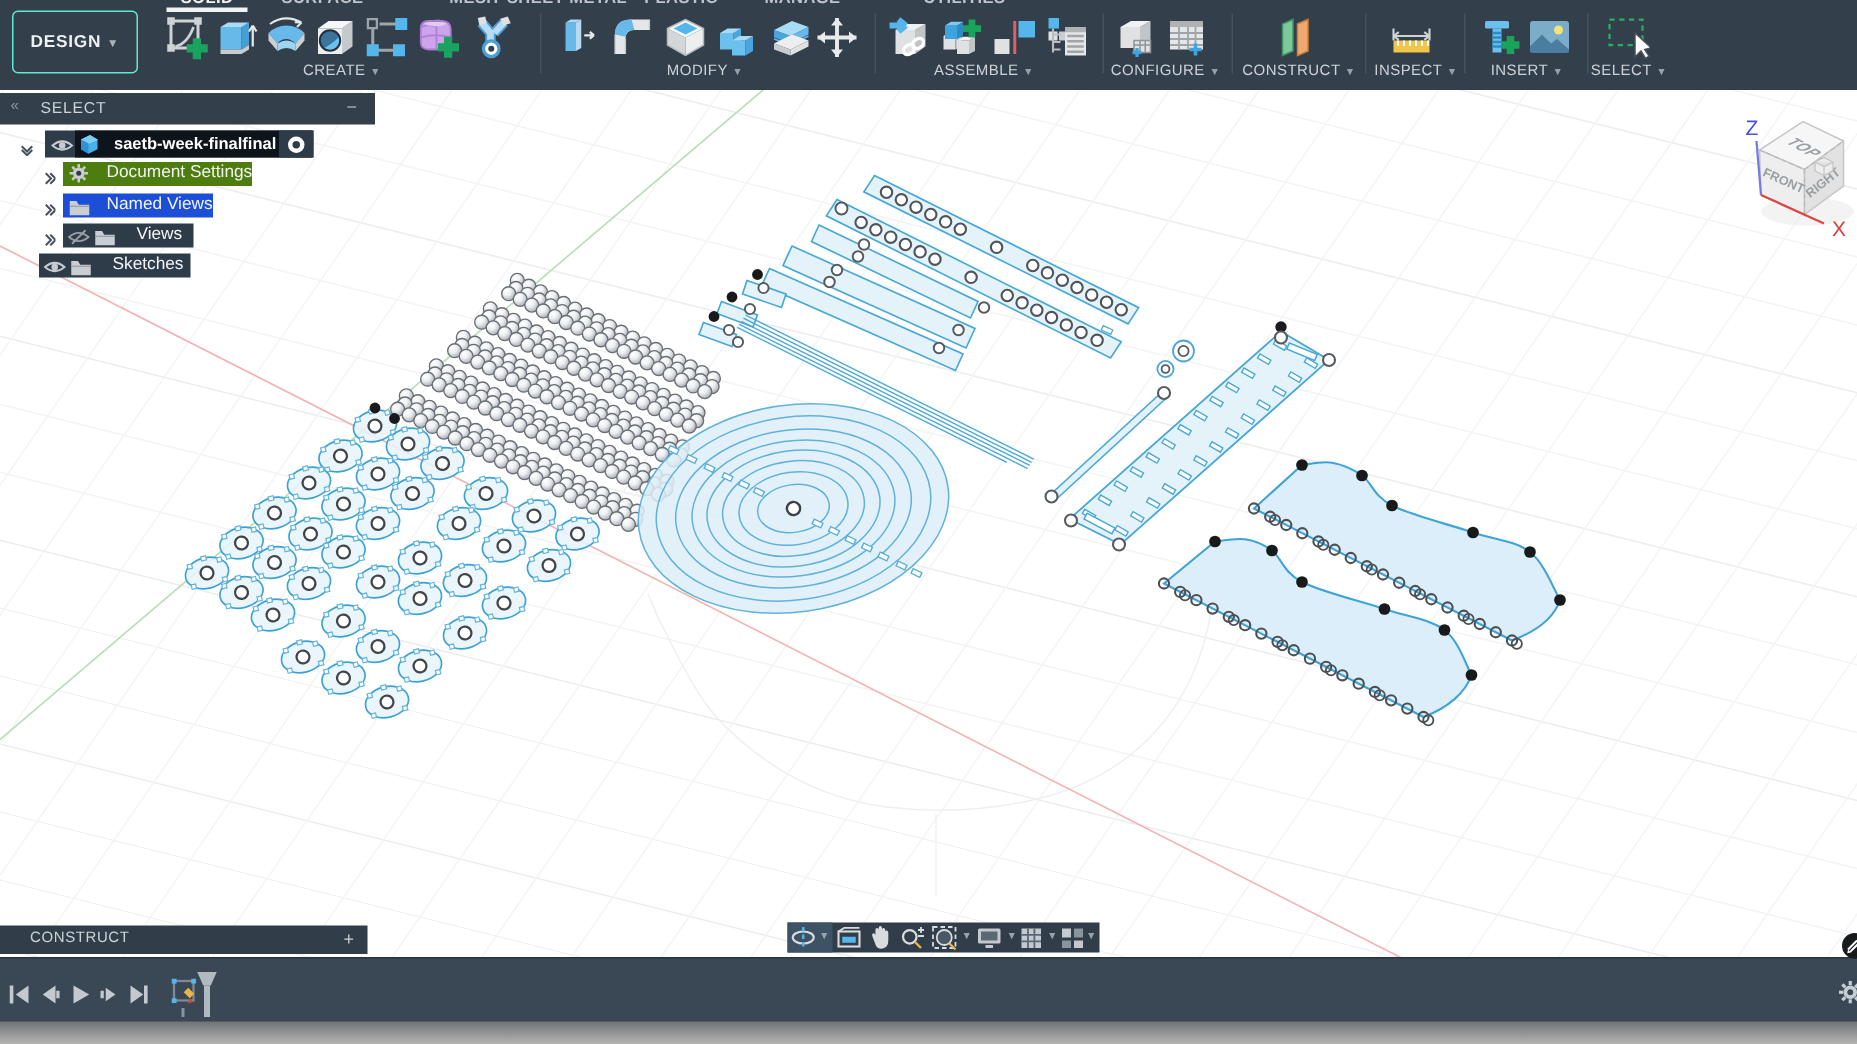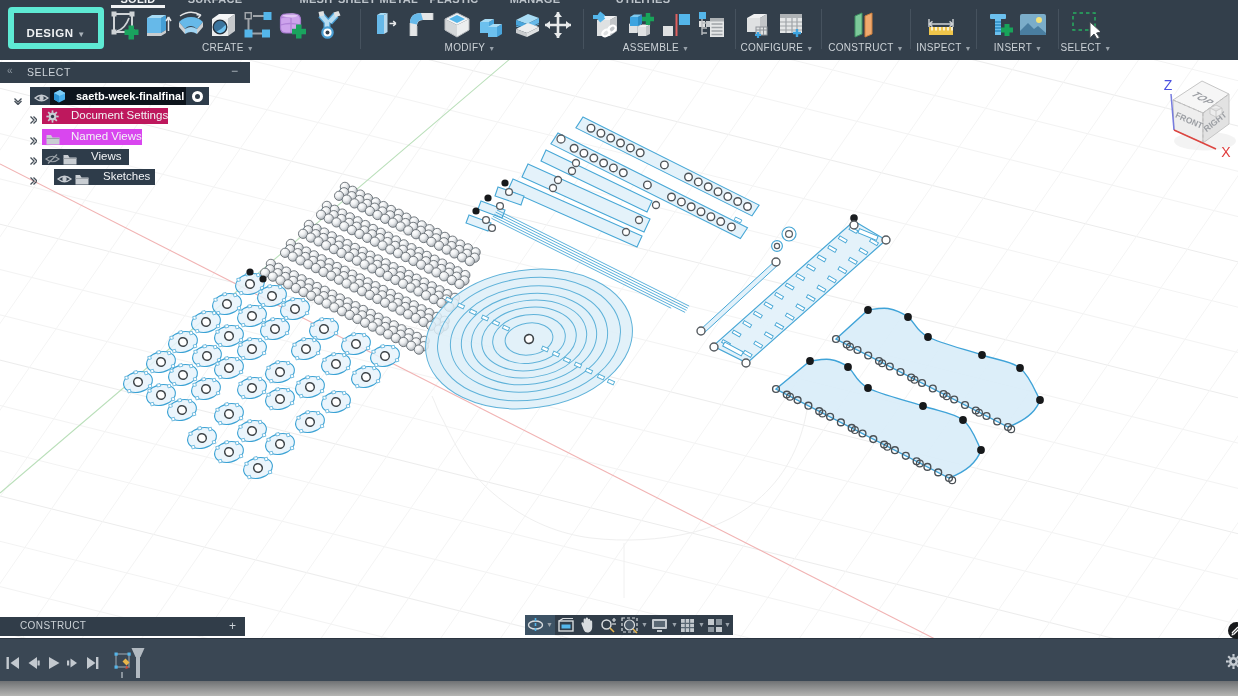--- a/index.html
+++ b/index.html
@@ -1004,21 +1004,21 @@
   </svg>
 <div style="position:absolute;left:0;top:0;width:1238px;height:60px;background:#333f4b;overflow:hidden">
     <div style="position:absolute;left:68px;top:-7.5px;width:140px;text-align:center;font-size:11px;font-weight:bold;color:#f0f2f4;letter-spacing:0.3px">SOLID</div>
     <div style="position:absolute;left:145px;top:-7.5px;width:140px;text-align:center;font-size:11px;font-weight:bold;color:#bcc3ca;letter-spacing:0.3px">SURFACE</div>
     <div style="position:absolute;left:246px;top:-7.5px;width:140px;text-align:center;font-size:11px;font-weight:bold;color:#bcc3ca;letter-spacing:0.3px">MESH</div>
     <div style="position:absolute;left:308px;top:-7.5px;width:140px;text-align:center;font-size:11px;font-weight:bold;color:#bcc3ca;letter-spacing:0.3px">SHEET METAL</div>
     <div style="position:absolute;left:384px;top:-7.5px;width:140px;text-align:center;font-size:11px;font-weight:bold;color:#bcc3ca;letter-spacing:0.3px">PLASTIC</div>
     <div style="position:absolute;left:465px;top:-7.5px;width:140px;text-align:center;font-size:11px;font-weight:bold;color:#bcc3ca;letter-spacing:0.3px">MANAGE</div>
     <div style="position:absolute;left:573px;top:-7.5px;width:140px;text-align:center;font-size:11px;font-weight:bold;color:#bcc3ca;letter-spacing:0.3px">UTILITIES</div>
     <div style="position:absolute;left:111px;top:5px;width:54px;height:2.5px;background:#f0f2f4"></div>
-    <div style="position:absolute;left:8px;top:7px;width:96px;height:42px;border:6px solid #5eead4;border-radius:4px;box-sizing:border-box;color:#eef0f2;font-size:11.5px;font-weight:bold;text-align:center;line-height:40px;letter-spacing:0.5px">DESIGN <span style="font-size:8px;color:#aab2b9">▼</span></div>
+    <div style="position:absolute;left:8px;top:7px;width:84px;height:42px;border:1px solid #5eead4;border-radius:4px;box-sizing:border-box;color:#eef0f2;font-size:11.5px;font-weight:bold;text-align:center;line-height:40px;letter-spacing:0.5px">DESIGN <span style="font-size:8px;color:#aab2b9">▼</span></div>
     <svg style="position:absolute;left:110px;top:10px" width="30" height="30" viewBox="0 0 30 30">
       <rect x="4" y="4" width="18" height="18" fill="none" stroke="#cfd3d6" stroke-width="2"></rect>
       <rect x="1.5" y="1.5" width="5" height="5" fill="#cfd3d6"></rect>
       <rect x="19.5" y="1.5" width="5" height="5" fill="#cfd3d6"></rect>
       <rect x="1.5" y="19.5" width="5" height="5" fill="#cfd3d6"></rect>
       <rect x="19.5" y="19.5" width="5" height="5" fill="#cfd3d6"></rect>
       <path d="M7 21 Q15 19 19 8" fill="none" stroke="#cfd3d6" stroke-width="1.8"></path>
       <rect x="18.5" y="15.5" width="5.5" height="14" fill="#1aa35e"></rect>
       <rect x="14.5" y="19.5" width="14" height="5.5" fill="#1aa35e"></rect>
     </svg>
@@ -1222,41 +1222,41 @@
       </svg></span>
     <span style="position:absolute;left:46px;top:2.5px;font-size:11px;font-weight:bold;color:#fff;white-space:nowrap">saetb‑week‑finalfinal</span>
     <span style="position:absolute;left:176px;top:2px;width:1px;height:13px;background:#e8ecef"></span>
   </div>
 <div style="position:absolute;left:186px;top:87px;width:23px;height:17.5px;background:#2e3c4a">
     <span style="position:absolute;left:6px;top:3.5px;width:11px;height:11px;border-radius:50%;border:3px solid #fff;box-sizing:border-box"></span>
   </div>
 <div style="position:absolute;left:29px;top:111px"><svg width="8" height="10" viewBox="0 0 8 10">
       <path d="M1.5 1.5 L5 5 L1.5 8.5 M4.5 1.5 L8 5 L4.5 8.5" stroke="#464f59" stroke-width="1.3" fill="none"></path>
     </svg></div>
-<div style="position:absolute;left:42px;top:108px;width:126px;height:16px;background:#be185d">
+<div style="position:absolute;left:42px;top:108px;width:126px;height:16px;background:#4d7c0f">
     <span style="position:absolute;left:4px;top:1px"><svg width="13" height="13" viewBox="0 0 14 14">
         <g fill="#c9ced3">
           <circle cx="7" cy="7" r="4.2"></circle>
           <rect x="6.1" y="0.4" width="1.8" height="2.6" transform="rotate(0 7 7)"></rect>
           <rect x="6.1" y="0.4" width="1.8" height="2.6" transform="rotate(45 7 7)"></rect>
           <rect x="6.1" y="0.4" width="1.8" height="2.6" transform="rotate(90 7 7)"></rect>
           <rect x="6.1" y="0.4" width="1.8" height="2.6" transform="rotate(135 7 7)"></rect>
           <rect x="6.1" y="0.4" width="1.8" height="2.6" transform="rotate(180 7 7)"></rect>
           <rect x="6.1" y="0.4" width="1.8" height="2.6" transform="rotate(225 7 7)"></rect>
           <rect x="6.1" y="0.4" width="1.8" height="2.6" transform="rotate(270 7 7)"></rect>
           <rect x="6.1" y="0.4" width="1.8" height="2.6" transform="rotate(315 7 7)"></rect>
         </g>
         <circle cx="7" cy="7" r="1.8" fill="#2e3a48"></circle>
       </svg></span>
     <span style="position:absolute;left:29px;top:1px;font-size:11.5px;color:#f2f4f6;white-space:nowrap">Document Settings</span>
   </div>
 <div style="position:absolute;left:29px;top:131.5px"><svg width="8" height="10" viewBox="0 0 8 10">
       <path d="M1.5 1.5 L5 5 L1.5 8.5 M4.5 1.5 L8 5 L4.5 8.5" stroke="#464f59" stroke-width="1.3" fill="none"></path>
     </svg></div>
-<div style="position:absolute;left:42px;top:128.5px;width:100px;height:16px;background:#d946ef">
+<div style="position:absolute;left:42px;top:128.5px;width:100px;height:16px;background:#1d4ed8">
     <span style="position:absolute;left:4px;top:2.5px"><svg width="14" height="11" viewBox="0 0 14 11">
         <path d="M0.5 2.5 L0.5 10.5 L13.5 10.5 L13.5 3.5 L6.5 3.5 L5 1 L0.5 1 Z" fill="#c9ced3"></path>
         <path d="M0.5 4.5 h13" stroke="#8e959c" stroke-width="0.8"></path>
       </svg></span>
     <span style="position:absolute;left:29px;top:1px;font-size:11.5px;color:#f2f4f6;white-space:nowrap">Named Views</span>
   </div>
 <div style="position:absolute;left:29px;top:151.5px"><svg width="8" height="10" viewBox="0 0 8 10">
       <path d="M1.5 1.5 L5 5 L1.5 8.5 M4.5 1.5 L8 5 L4.5 8.5" stroke="#464f59" stroke-width="1.3" fill="none"></path>
     </svg></div>
 <div style="position:absolute;left:42px;top:148.5px;width:87px;height:16px;background:#2e3c4a">
@@ -1266,21 +1266,21 @@
       </svg></span>
     <span style="position:absolute;left:21px;top:2.5px"><svg width="14" height="11" viewBox="0 0 14 11">
         <path d="M0.5 2.5 L0.5 10.5 L13.5 10.5 L13.5 3.5 L6.5 3.5 L5 1 L0.5 1 Z" fill="#c9ced3"></path>
         <path d="M0.5 4.5 h13" stroke="#8e959c" stroke-width="0.8"></path>
       </svg></span>
     <span style="position:absolute;left:49px;top:1px;font-size:11.5px;color:#f2f4f6;white-space:nowrap">Views</span>
   </div>
 <div style="position:absolute;left:29px;top:171.5px"><svg width="8" height="10" viewBox="0 0 8 10">
       <path d="M1.5 1.5 L5 5 L1.5 8.5 M4.5 1.5 L8 5 L4.5 8.5" stroke="#464f59" stroke-width="1.3" fill="none"></path>
     </svg></div>
-<div style="position:absolute;left:54px;top:168.5px;width:101px;height:16px;background:#2e3c4a">
+<div style="position:absolute;left:26px;top:168.5px;width:101px;height:16px;background:#2e3c4a">
     <span style="position:absolute;left:3px;top:2px"><svg width="15" height="12" viewBox="0 0 15 12">
         <path d="M1 6 Q7.5 0.5 14 6 Q7.5 11.5 1 6 Z" fill="none" stroke="#c6cbd1" stroke-width="1.3"></path>
         <circle cx="7.5" cy="6" r="2.2" fill="#c6cbd1"></circle>
       </svg></span>
     <span style="position:absolute;left:21px;top:2.5px"><svg width="14" height="11" viewBox="0 0 14 11">
         <path d="M0.5 2.5 L0.5 10.5 L13.5 10.5 L13.5 3.5 L6.5 3.5 L5 1 L0.5 1 Z" fill="#c9ced3"></path>
         <path d="M0.5 4.5 h13" stroke="#8e959c" stroke-width="0.8"></path>
       </svg></span>
     <span style="position:absolute;left:49px;top:1px;font-size:11.5px;color:#f2f4f6;white-space:nowrap">Sketches</span>
   </div>

